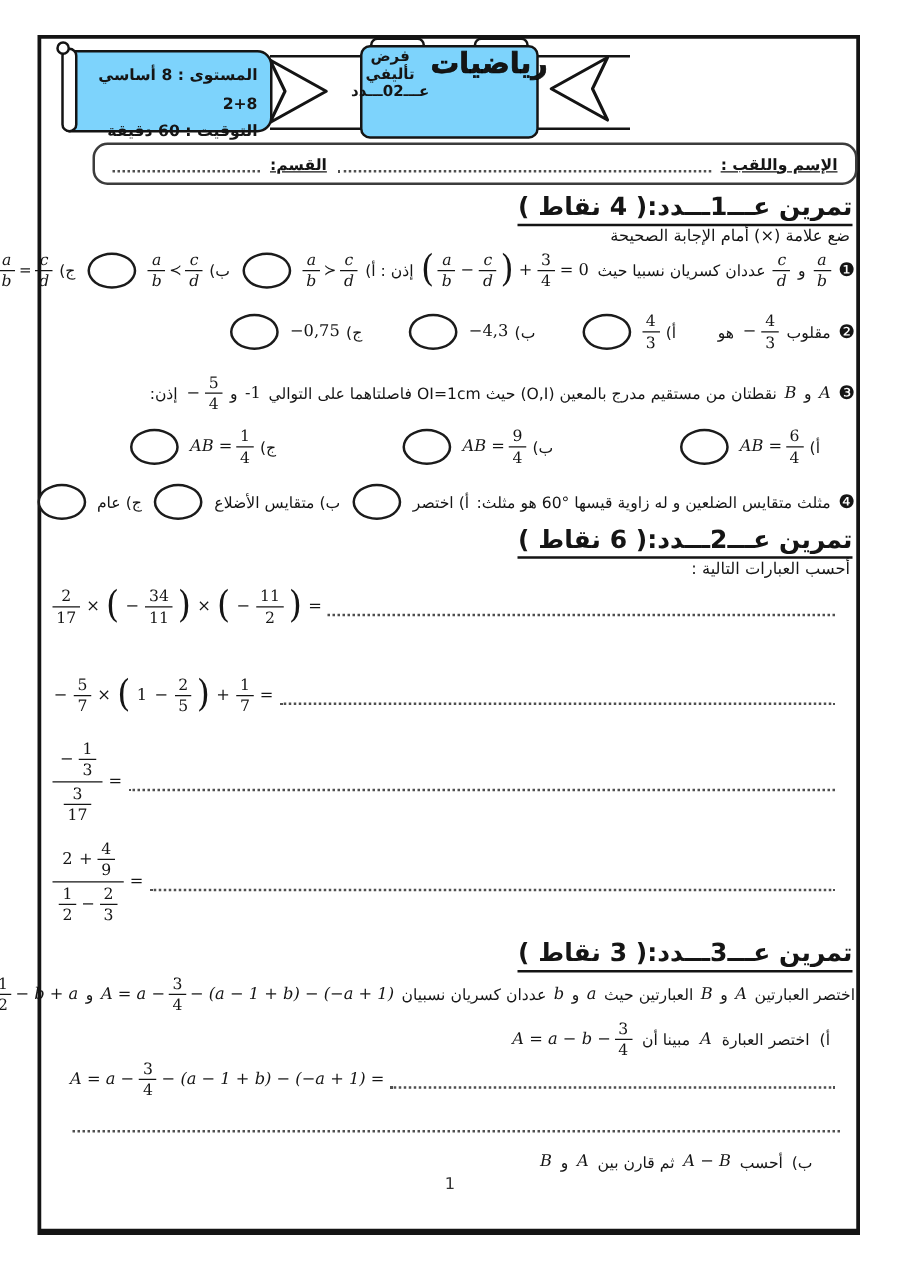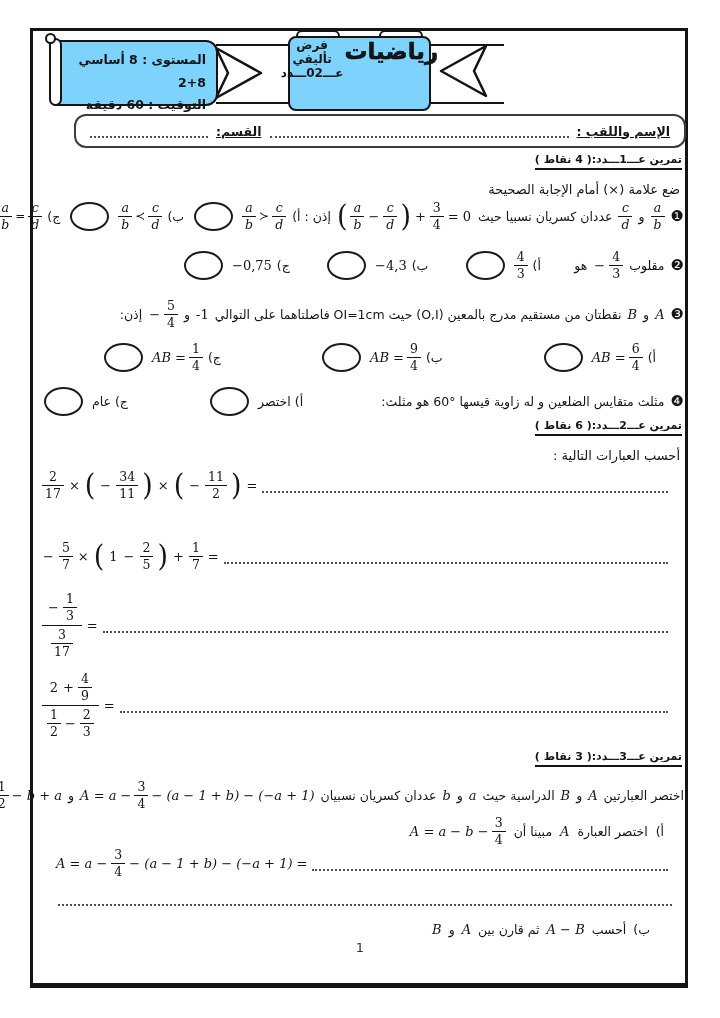--- a/index.html
+++ b/index.html
@@ -28,21 +28,21 @@
   .exam-line2{font-weight:900;font-size:23px;text-align:left;direction:rtl;-webkit-text-stroke:.5px #000;}
   
   .name-box{position:absolute;left:74px;top:114px;right:34px;height:34px;border:2px solid #3c3c3c;
             border-radius:12px;display:flex;align-items:center;gap:8px;padding:0 14px;
             font-size:12.5px;font-weight:700;direction:rtl;box-sizing:border-box;}
   .u{text-decoration:underline;}
   .dotfill{flex:1;height:0;border-bottom:2px dotted #4f4f4f;align-self:center;}
   .name-box .dotfill{margin-top:12px;}
   .dotfill.short{flex:0 0 118px;}
   
-  .sec-title{position:absolute;right:38px;font-size:11px;font-weight:700;
+  .sec-title{position:absolute;right:38px;font-size:20px;font-weight:700;
              border-bottom:2px solid #141414;padding-bottom:2px;direction:rtl;}
   .instr{position:absolute;right:40px;font-size:13px;direction:rtl;}
   .row{position:absolute;left:40px;right:36px;display:flex;align-items:center;gap:6px;}
   .rtl{direction:rtl;}
   .grp{display:inline-flex;align-items:center;gap:6px;direction:rtl;}
   .marker{font-size:15px;line-height:1;font-family:"DejaVu Sans",sans-serif;}
   .ar{font-size:12.5px;white-space:nowrap;}
   .math{direction:ltr;unicode-bidi:isolate;display:inline-flex;align-items:center;gap:3px;
         font-family:"DejaVu Serif",serif;font-size:13px;white-space:nowrap;}
   .mvar{font-style:italic;}
@@ -293,20 +293,24 @@
   <div class="row rtl" style="top:387px;justify-content:space-between">
     <span class="grp">
       <span class="marker">❹</span>
       <span class="ar">مثلث متقايس الضلعين و له زاوية قيسها °60 هو مثلث:</span>
     </span>
     <span class="opt">
       <span class="ar">أ) اختصر</span>
       <span class="oval"></span>
     </span>
     <span class="opt">
+      <span class="ar">ب) متقايس الأضلاع</span>
+      <span class="oval"></span>
+    </span>
+    <span class="opt">
       <span class="ar">ج) عام</span>
       <span class="oval"></span>
     </span>
   </div>
 
   <div class="sec-title" style="top:419px">تمرين عـــ2ـــدد:( 6 نقاط )</div>
   <div class="instr" style="top:448px">أحسب العبارات التالية :</div>
 
   <div class="expr" style="top:470px">
     <span class="frac">
@@ -416,21 +420,21 @@
     <span class="dotfill"></span>
   </div>
 
   <div class="sec-title" style="top:750px">تمرين عـــ3ـــدد:( 3 نقاط )</div>
 
   <div class="row rtl" style="top:780px">
     <span class="ar">اختصر العبارتين</span>
     <span class="mvar math">A</span>
     <span class="ar">و</span>
     <span class="mvar math">B</span>
-    <span class="ar">الدراسية حيث</span>
+    <span class="ar">العبارتين حيث</span>
     <span class="mvar math">a</span>
     <span class="ar">و</span>
     <span class="mvar math">b</span>
     <span class="ar">عددان كسريان نسبيان</span>
     <span class="math">
       <span class="mvar">A = a −</span>
       <span class="frac">
           <span class="fn">3</span>
           <span class="bar"></span>
           <span class="fd">4</span>

